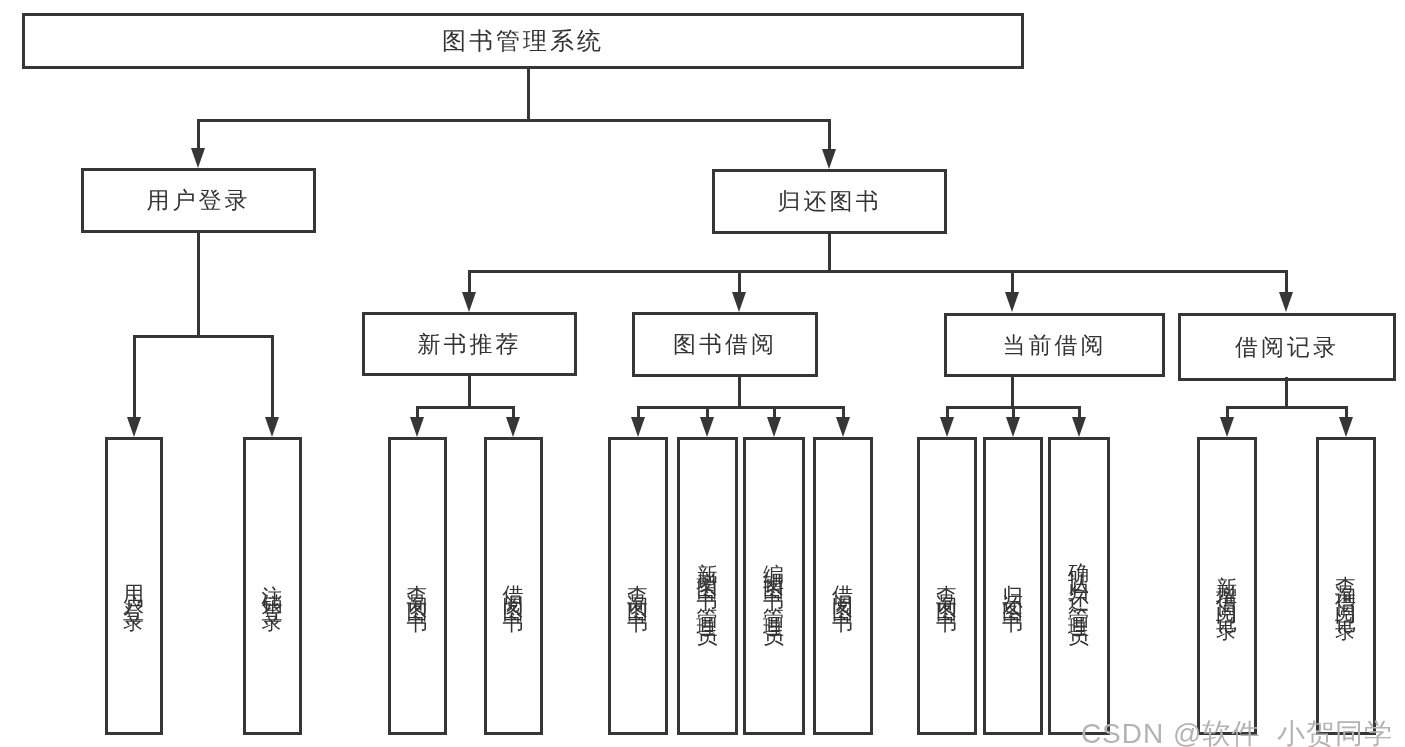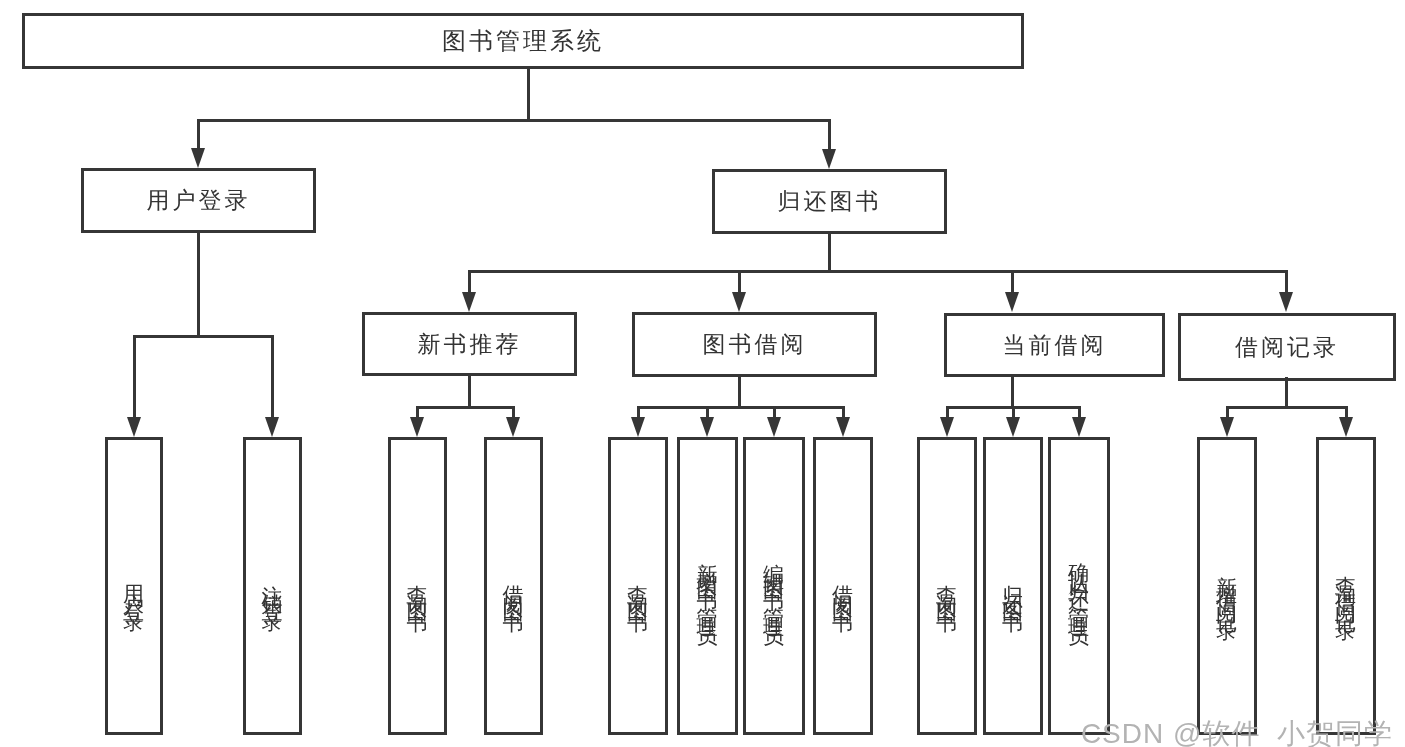--- a/index.html
+++ b/index.html
@@ -92,21 +92,21 @@
   <div class="vline" style="left:738px;top:270px;height:23px;"></div>
   <div class="arrow" style="left:732px;top:292px;"></div>
   <div class="vline" style="left:1011px;top:270px;height:23px;"></div>
   <div class="arrow" style="left:1005px;top:292px;"></div>
   <div class="vline" style="left:1285px;top:270px;height:23px;"></div>
   <div class="arrow" style="left:1279px;top:292px;"></div>
 
   <div class="box hbox" style="left:362px;top:312px;width:215px;height:64px;">
     <span>新书推荐</span>
   </div>
-  <div class="box hbox" style="left:632px;top:312px;width:245px;height:65px;">
+  <div class="box hbox" style="left:632px;top:312px;width:186px;height:65px;">
     <span>图书借阅</span>
   </div>
   <div class="box hbox" style="left:902px;top:313px;width:221px;height:64px;margin-left:42px;">
     <span>当前借阅</span>
   </div>
   <div class="box hbox" style="left:1178px;top:313px;width:218px;height:68px;">
     <span>借阅记录</span>
   </div>
 
   <div class="vline" style="left:468px;top:376px;height:31px;"></div>

